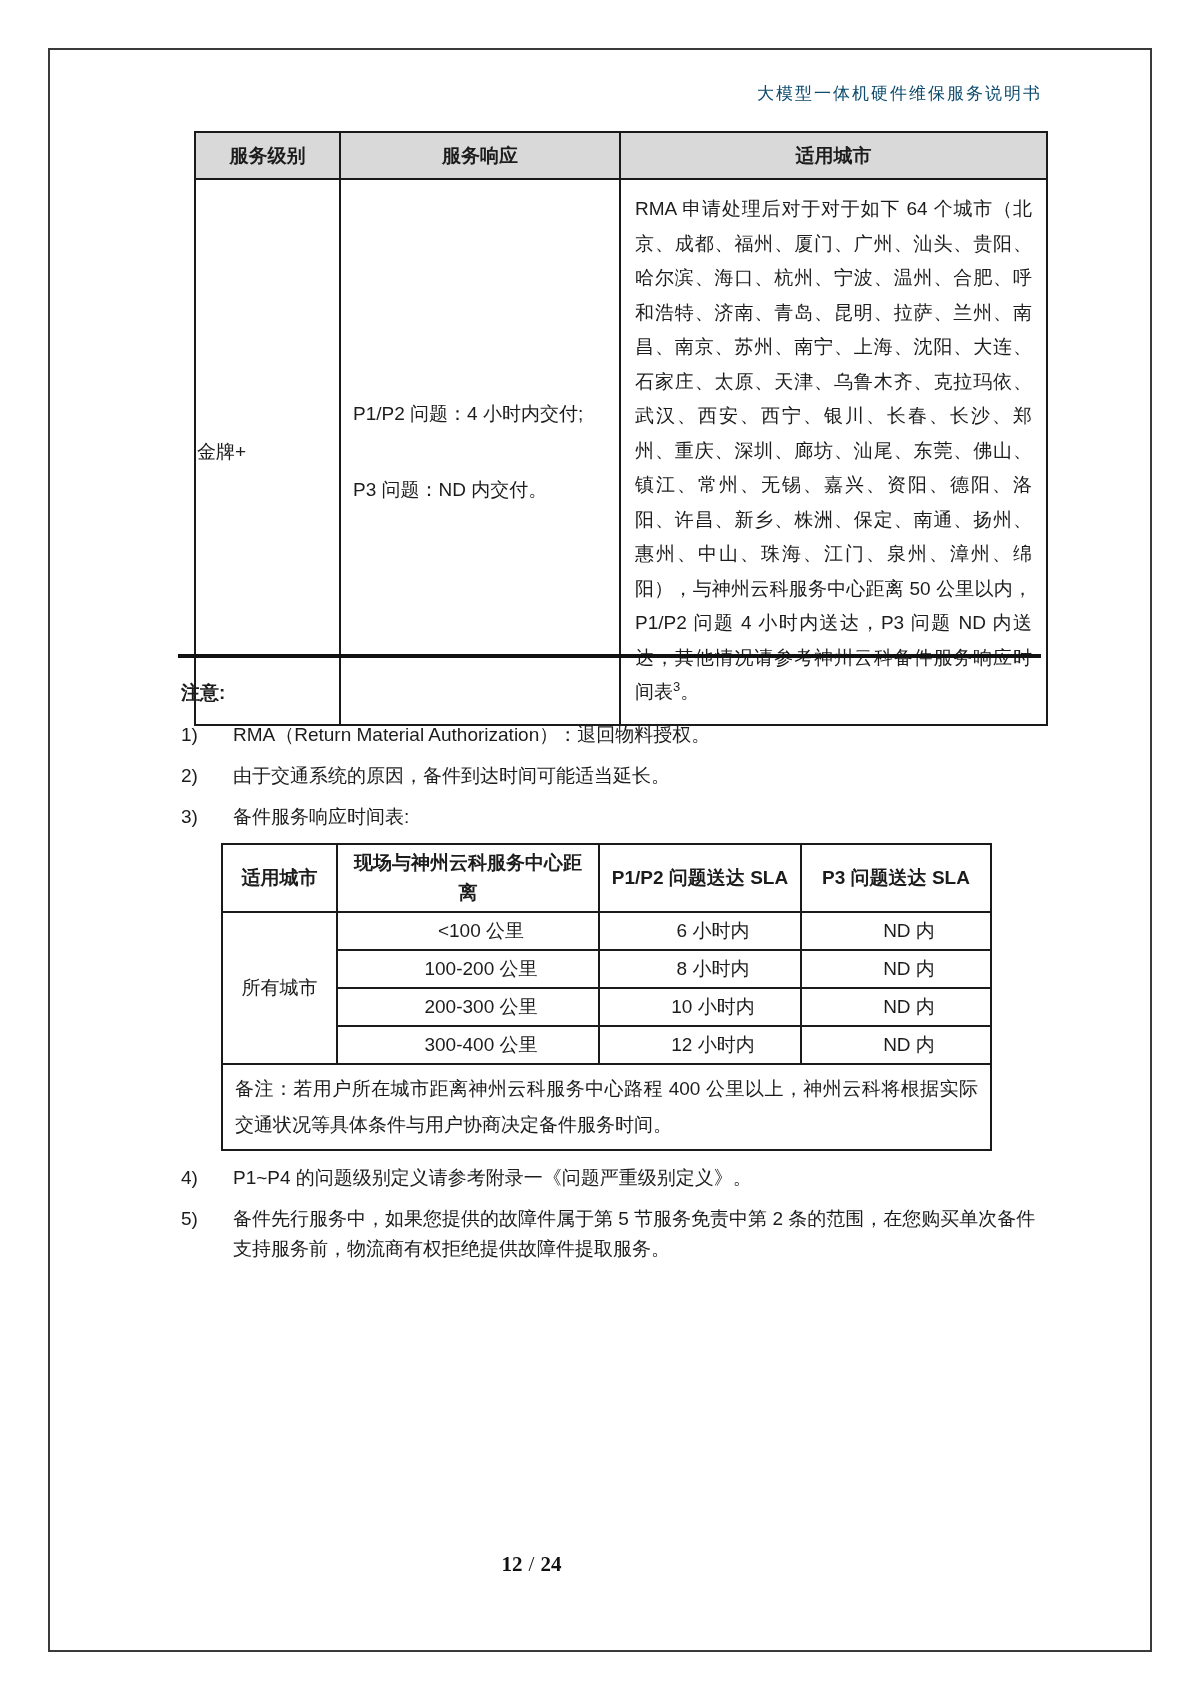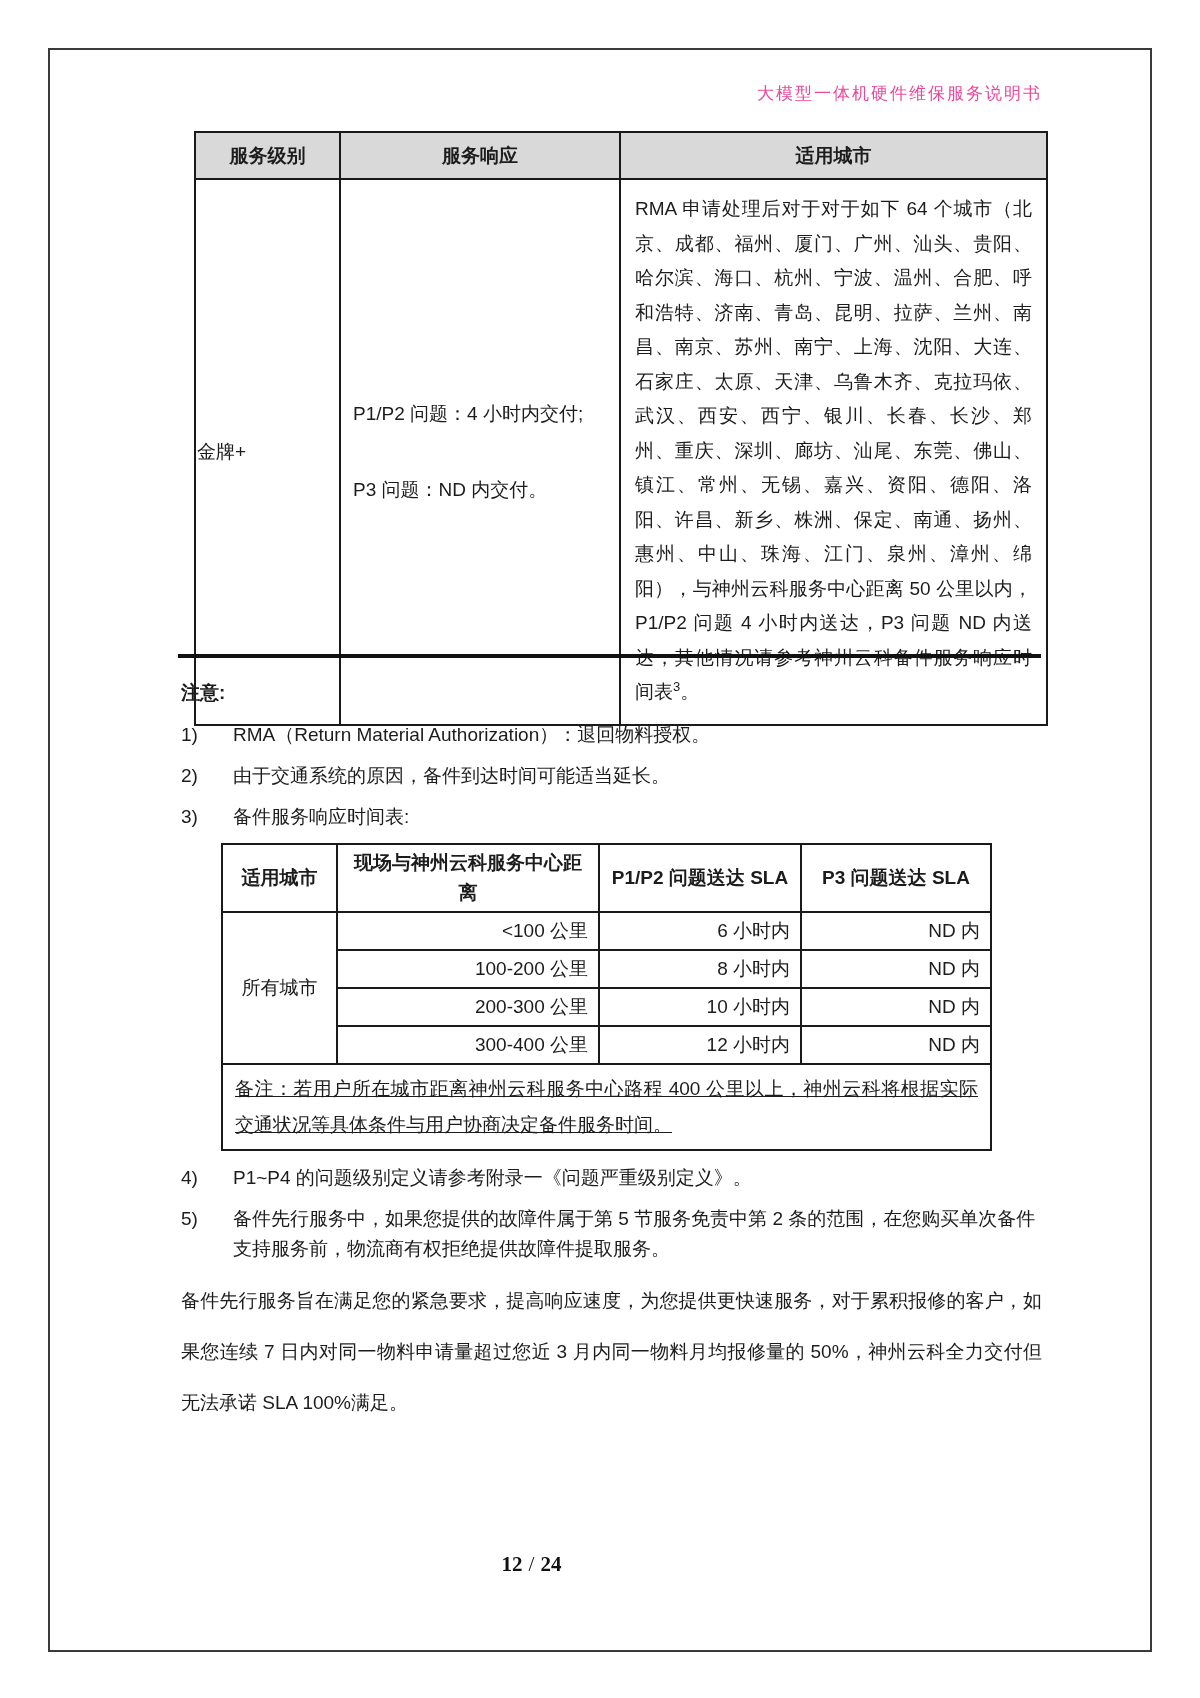--- a/index.html
+++ b/index.html
@@ -26,21 +26,21 @@
   }
   .doc-header {
     position: absolute;
     top: 82px;
     left: 180px;
     width: 862px;
     text-align: right;
     font-family: "Liberation Serif", serif;
     font-size: 17px;
     letter-spacing: 2px;
-    color: #ec4899;
+    color: #0c4a6e;
   }
   
   table.service-table {
     position: absolute;
     left: 194px;
     top: 131px;
     width: 852px;
     border-collapse: collapse;
     table-layout: fixed;
     font-size: 19px;
@@ -136,29 +136,28 @@
   .sla-col-city { width: 115px; }
   .sla-col-dist { width: 262px; }
   .sla-col-p12  { width: 202px; }
   .sla-col-p3   { width: 190px; }
   td.sla-city-group {
     text-align: center;
     vertical-align: middle;
   }
   table.sla-table td.sla-cell {
     height: 34px;
-    text-align: right;
+    text-align: center;
     vertical-align: middle;
     padding-left: 36px;
   }
   td.sla-note-cell {
     line-height: 36px;
     padding: 6px 12px !important;
     text-align: justify;
-    text-decoration: underline;
   }
   
   .closing-paragraph {
     margin-top: 10px;
     line-height: 51px;
     text-align: justify;
   }
   
   .doc-footer {
     position: absolute;
@@ -270,18 +269,17 @@
 
   <div class="note-item">
     <span class="note-num">4)</span>
     <span class="note-text">P1~P4 的问题级别定义请参考附录一《问题严重级别定义》。</span>
   </div>
   <div class="note-item">
     <span class="note-num">5)</span>
     <span class="note-text">备件先行服务中，如果您提供的故障件属于第 5 节服务免责中第 2 条的范围，在您购买单次备件支持服务前，物流商有权拒绝提供故障件提取服务。</span>
   </div>
 
-  <div class="closing-paragraph">备件先行服务旨在满足您的紧急要求，提高响应速度，为您提供更快速服务，对于累积报修的客户，如果您连续 7 日内对同一物料申请量超过您近 3 月内同一物料月均报修量的 50%，神州云科全力交付但无法承诺 SLA 100%满足。</div>
 </div>
 
 <div class="doc-footer">
   <span class="pg-num">12</span><span class="pg-sep">/</span><span class="pg-num">24</span>
 </div>
 
 </body></html>

